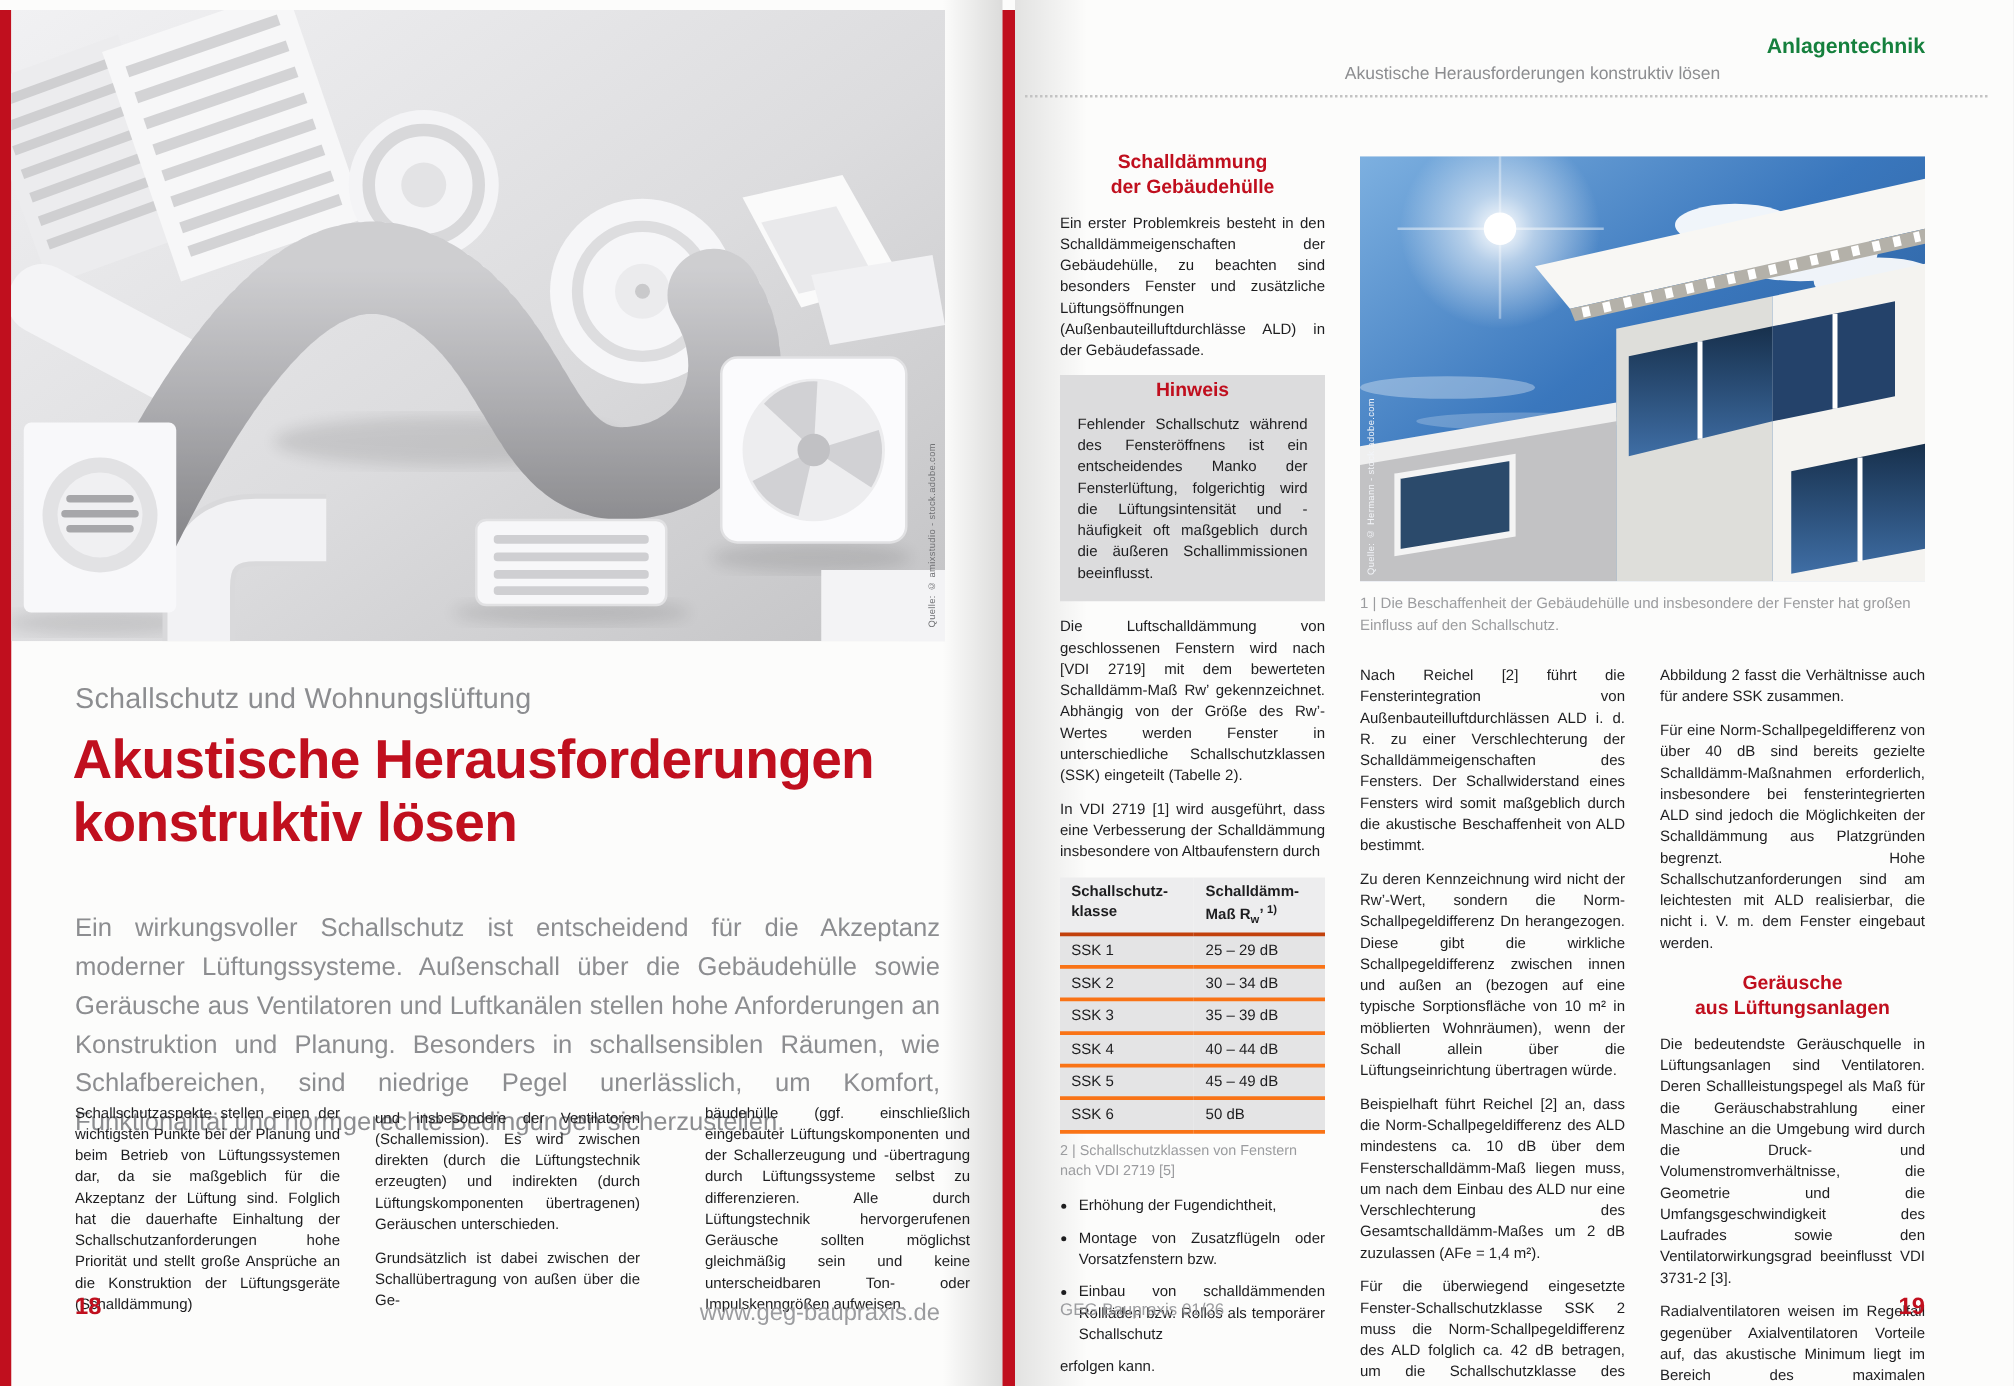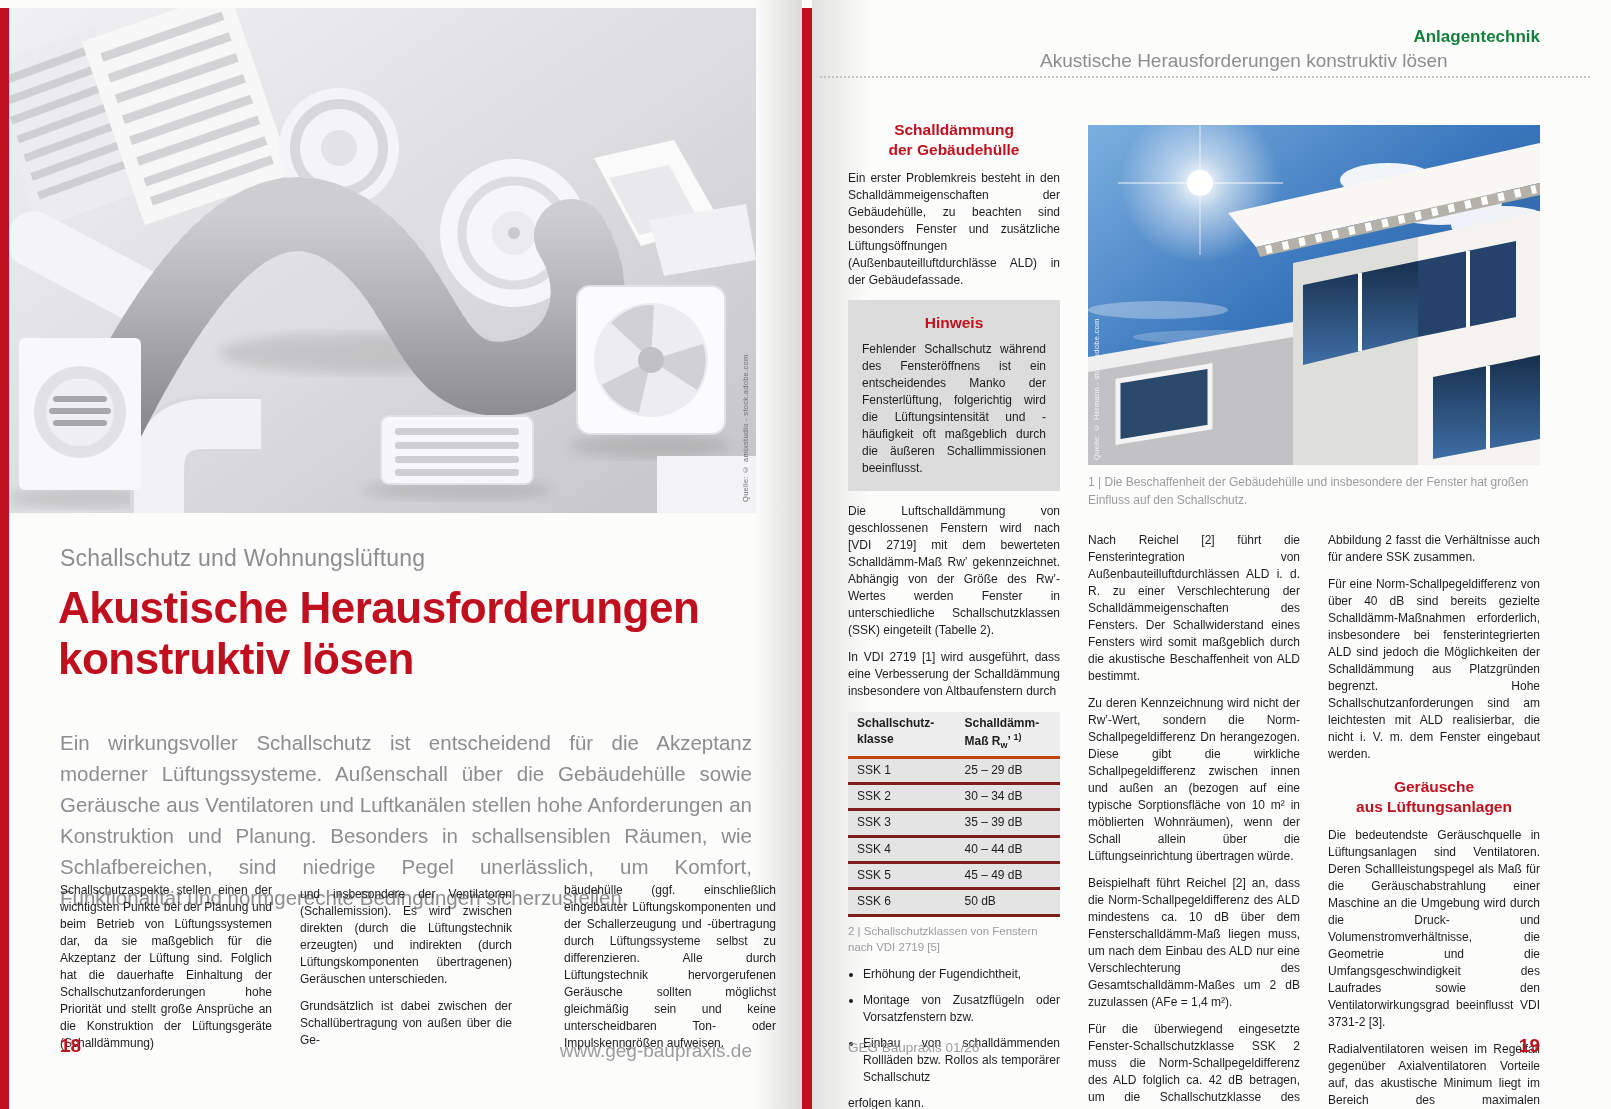--- a/index.html
+++ b/index.html
@@ -32,39 +32,39 @@
       font-size:20.5px; line-height:31px; text-align:justify; }
 
   .body { font-size:12px; line-height:17px; color:#1d1d1f; text-align:justify; }
   .body p + p { margin-top:10px; }
   .colL1 { position:absolute; left:60px;  top:882px; width:212px; }
   .colL2 { position:absolute; left:300px; top:886px; width:212px; }
   .colL3 { position:absolute; left:564px; top:882px; width:212px; }
 
   .hdr-cat { position:absolute; left:1040px; top:27px; width:500px; text-align:right;
       color:#15803d; font-size:17px; font-weight:bold; }
-  .hdr-sub { position:absolute; left:1040px; top:50px; width:500px; text-align:left;
-      color:#8c8d90; font-size:19px; }
+  .hdr-sub { position:absolute; left:976px; top:50px; width:500px; text-align:center;
+      color:#8c8d90; font-size:14px; }
   .dotted-rule { position:absolute; left:820px; top:76px; width:770px; border-top:2px dotted #c3c3c3; }
 
   .colR1 { position:absolute; left:848px; top:120px; width:212px; }
   .colR2 { position:absolute; left:1088px; top:532px; width:212px; }
   .colR3 { position:absolute; left:1328px; top:532px; width:212px; }
 
   .red-head { color:#c00f1e; font-size:15.5px; font-weight:bold; line-height:1.32;
       text-align:center; margin-bottom:9px; }
   .red-head-mid { margin-top:14px; }
 
-  .hinweis { background:#dcdcdd; padding:13px 14px 14px; margin:11px 0 12px; }
+  .hinweis { background:#dcdcdd; padding:3px 14px 14px; margin:11px 0 12px; }
   .hinweis .red-head { margin-bottom:8px; }
 
   table.ssk { width:100%; border-collapse:collapse; margin-top:12px; }
   table.ssk th, table.ssk td { font-size:12px; text-align:left; padding:4px 9px; line-height:1.28; }
   table.ssk th { background:#ededee; font-weight:bold; border-bottom:3px solid #c2410c; vertical-align:top; }
-  table.ssk td { background:#e4e4e5; border-bottom:3px solid #7f1d1d; }
+  table.ssk td { background:#e4e4e5; border-bottom:3px solid #f97316; }
   table.ssk sub { font-size:9px; }
   table.ssk sup { font-size:9px; }
 
   .tab-caption { margin-top:6px; font-size:11.5px; line-height:1.45; color:#9b9c9f; text-align:left; }
 
   ul.bullets { list-style:disc; padding-left:15px; margin-top:10px; }
   ul.bullets li { margin-bottom:9px; }
 
   .after-bullets { margin-top:2px; }
 

